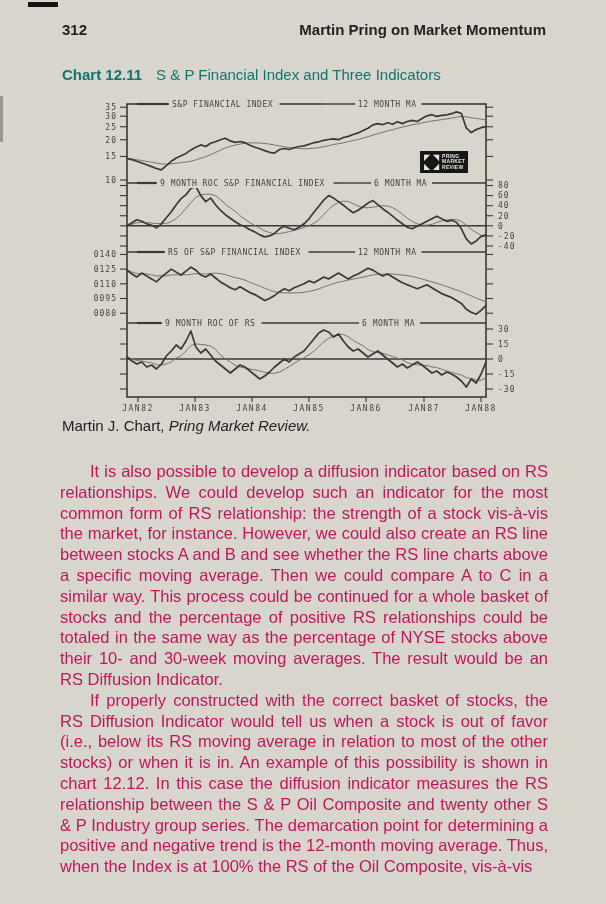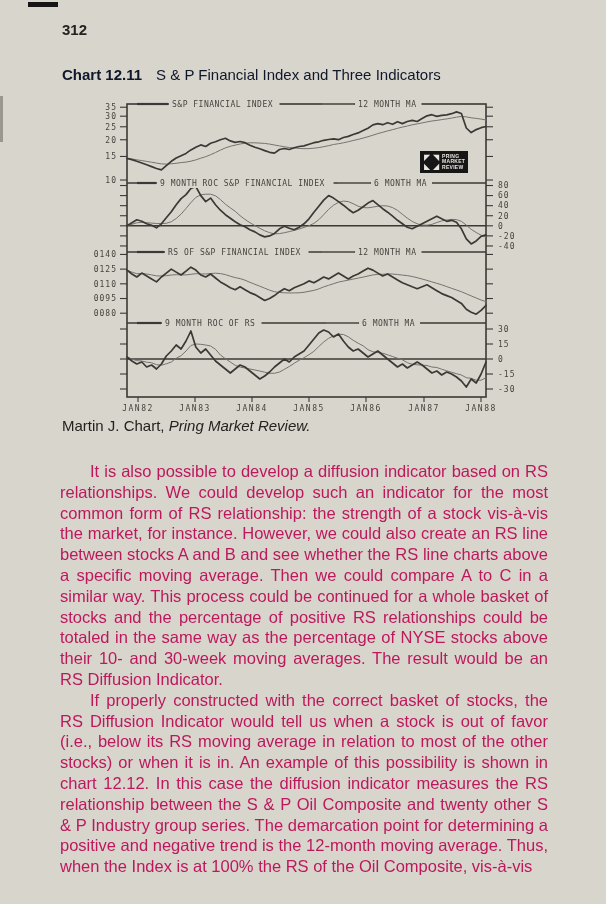--- a/index.html
+++ b/index.html
@@ -6,21 +6,21 @@
   body{
     width:606px;height:904px;position:relative;overflow:hidden;
     background:#d8d5cd;
     font-family:"Liberation Sans",sans-serif;color:#1f1e1c;
   }
   .scan-mark{position:absolute;left:28px;top:2px;width:30px;height:5px;background:#151515;}
   .edge-smudge{position:absolute;left:0;top:96px;width:3px;height:46px;background:#9a978f;}
 
   .header-row{position:absolute;left:62px;top:21px;width:484px;display:flex;justify-content:space-between;
     font-weight:bold;font-size:15px;color:#23221f;}
-  .chart-caption{position:absolute;left:62px;top:66px;font-size:15px;color:#0f172a;}
+  .chart-caption{position:absolute;left:62px;top:66px;font-size:15px;color:#0f766e;}
   .chart-caption .cap-label{font-weight:bold;margin-right:14px;}
 
   #chart-svg{position:absolute;left:85px;top:95px;width:460px;height:320px;}
   #chart-svg text{font-family:"DejaVu Sans Mono",monospace;font-size:8px;fill:#46443e;}
 
   .pring-logo{position:absolute;left:420px;top:151px;background:#161616;display:flex;align-items:center;
     padding:2px 3px;gap:2px;height:22px;box-sizing:border-box;}
   .logo-arrows{display:grid;grid-template-columns:8px 8px;grid-template-rows:8px 8px;gap:1px;}
   .logo-arrows span{color:#e8e6df;font-size:8px;line-height:8px;display:block;text-align:center;font-family:"DejaVu Sans",sans-serif;}
   .logo-text{display:flex;flex-direction:column;justify-content:center;}
@@ -34,20 +34,21 @@
   .body-text p{margin:0;text-indent:30px;}
 </style>
 </head>
 <body>
 
 <div class="scan-mark"></div>
 <div class="edge-smudge"></div>
 
 <div class="header-row">
   <span>312</span>
+  <span>Martin Pring on Market Momentum</span>
 </div>
 
 <div class="chart-caption">
   <span class="cap-label">Chart 12.11</span><span>S &amp; P Financial Index and Three Indicators</span>
 </div>
 
 <svg id="chart-svg" viewBox="85 95 460 320" xmlns="http://www.w3.org/2000/svg">
     <rect x="127" y="104" width="359" height="293" fill="none" stroke="#3a3935" stroke-width="1.6"></rect>
     <line x1="120" y1="107.22884225001597" x2="127" y2="107.22884225001597" stroke="#3a3935" stroke-width="1.1"></line>
     <line x1="486" y1="107.22884225001597" x2="493" y2="107.22884225001597" stroke="#3a3935" stroke-width="1.1"></line>

